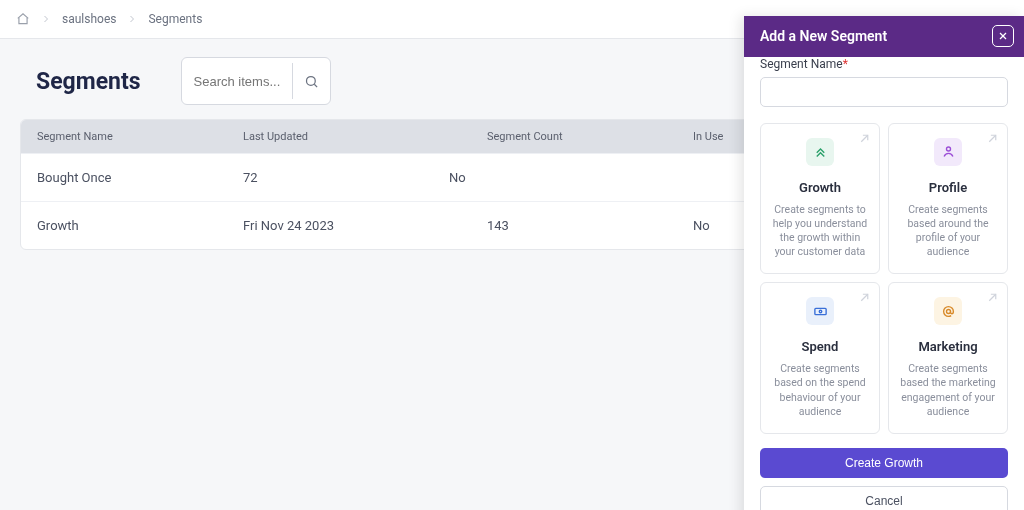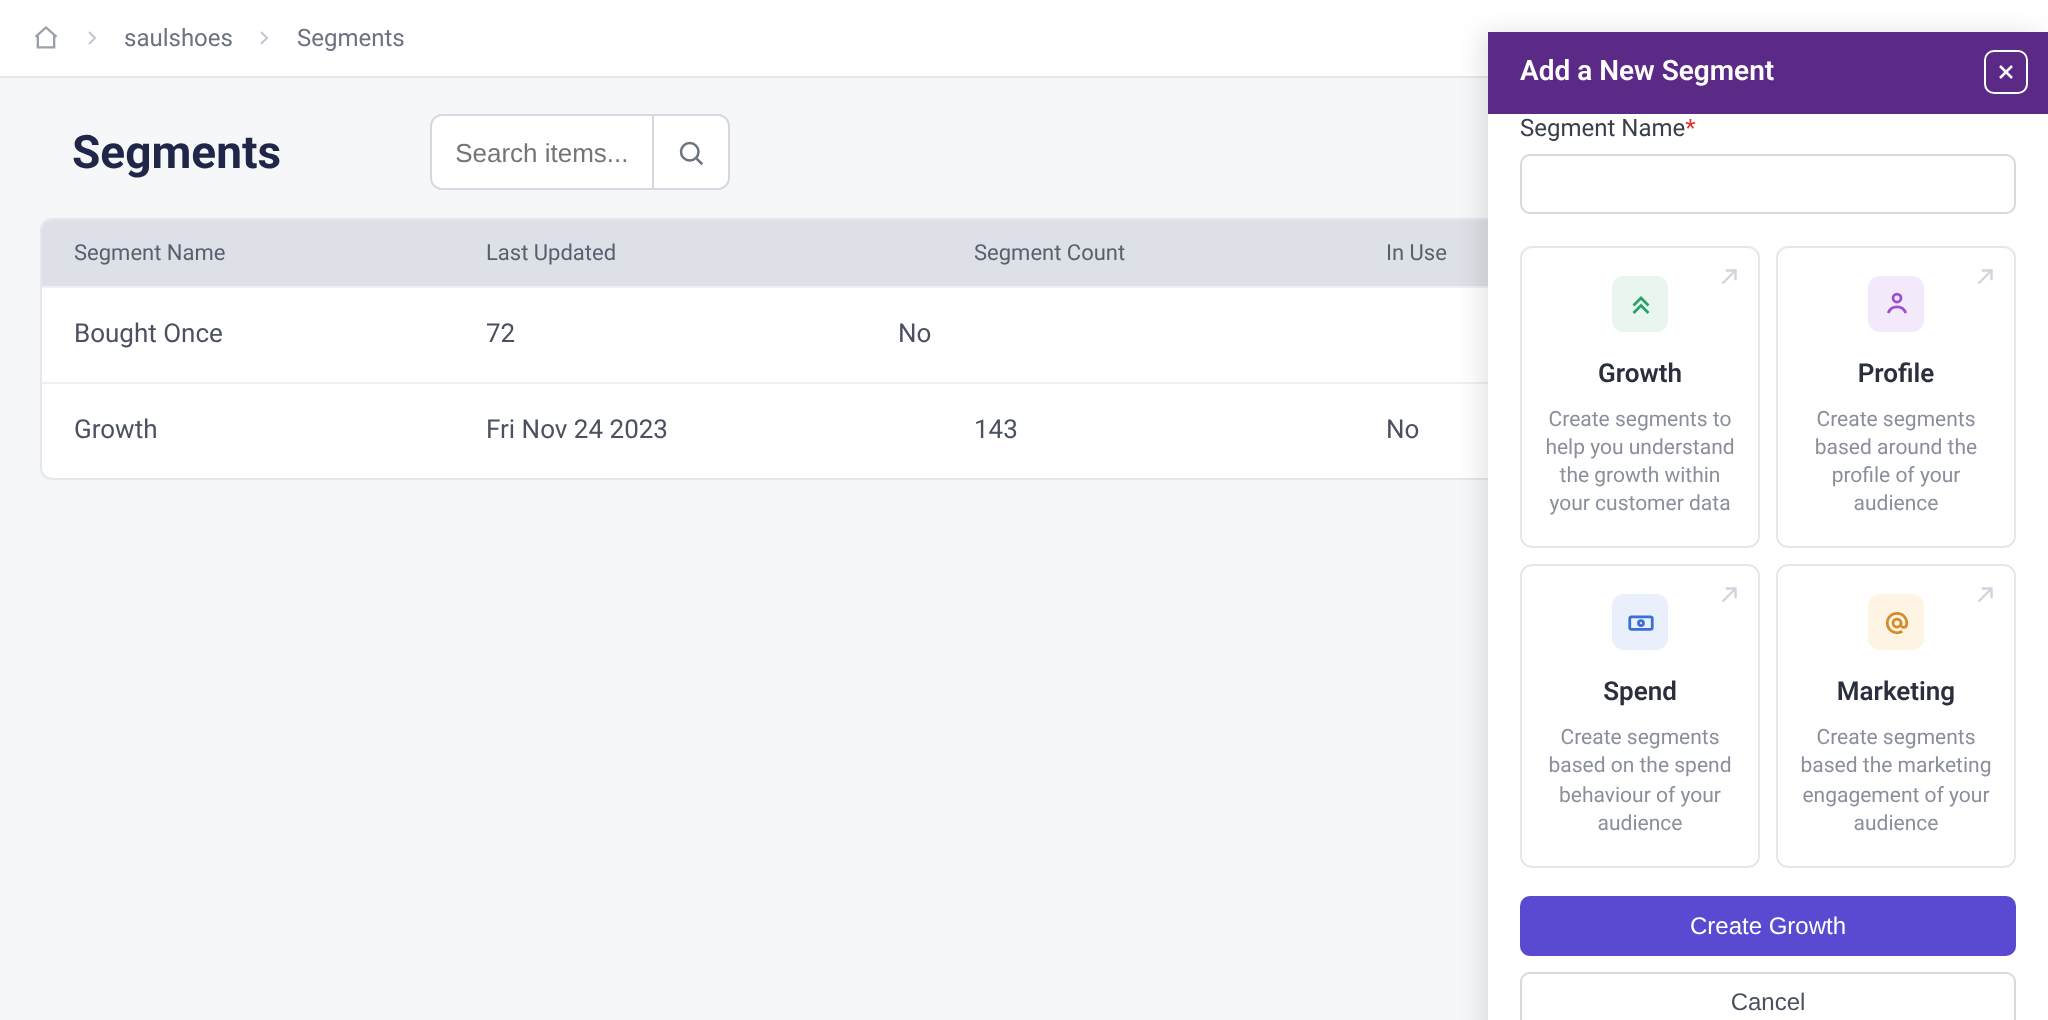--- a/index.html
+++ b/index.html
@@ -37,22 +37,21 @@
     font-size: 23px;
     font-weight: 700;
     color: #1f2647;
   }
   .search-wrap {
     display: flex;
     align-items: center;
     border: 1px solid #d6d9e0;
     border-radius: 6px;
     background: #fff;
-    height: 38px;
-    margin-left: 34px;
+    height: 48px;
   }
   .search-input {
     border: none;
     outline: none;
     padding: 0 12px;
     font-size: 13px;
     width: 110px;
     color: #6b7280;
     background: transparent;
   }

